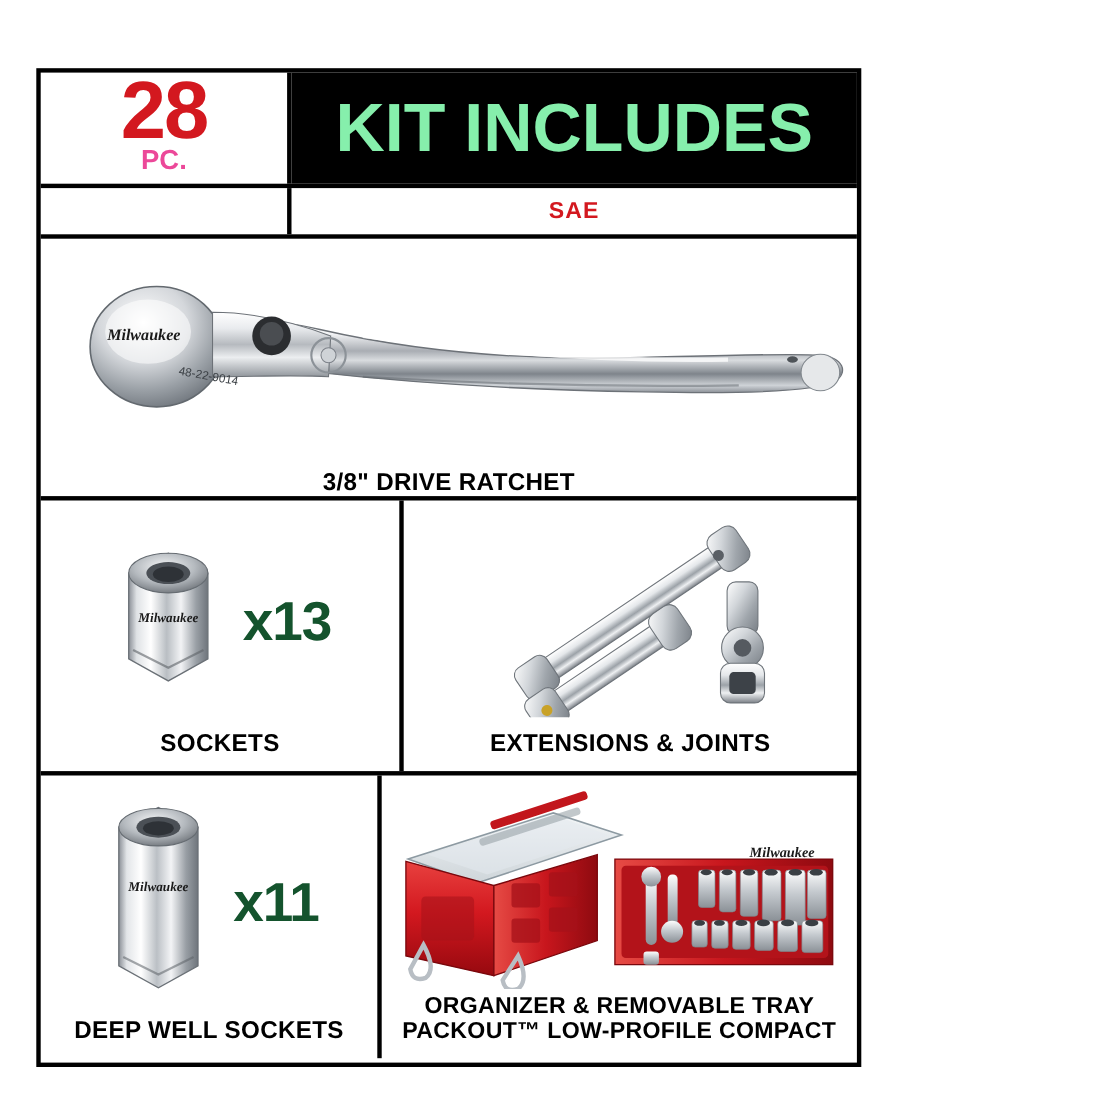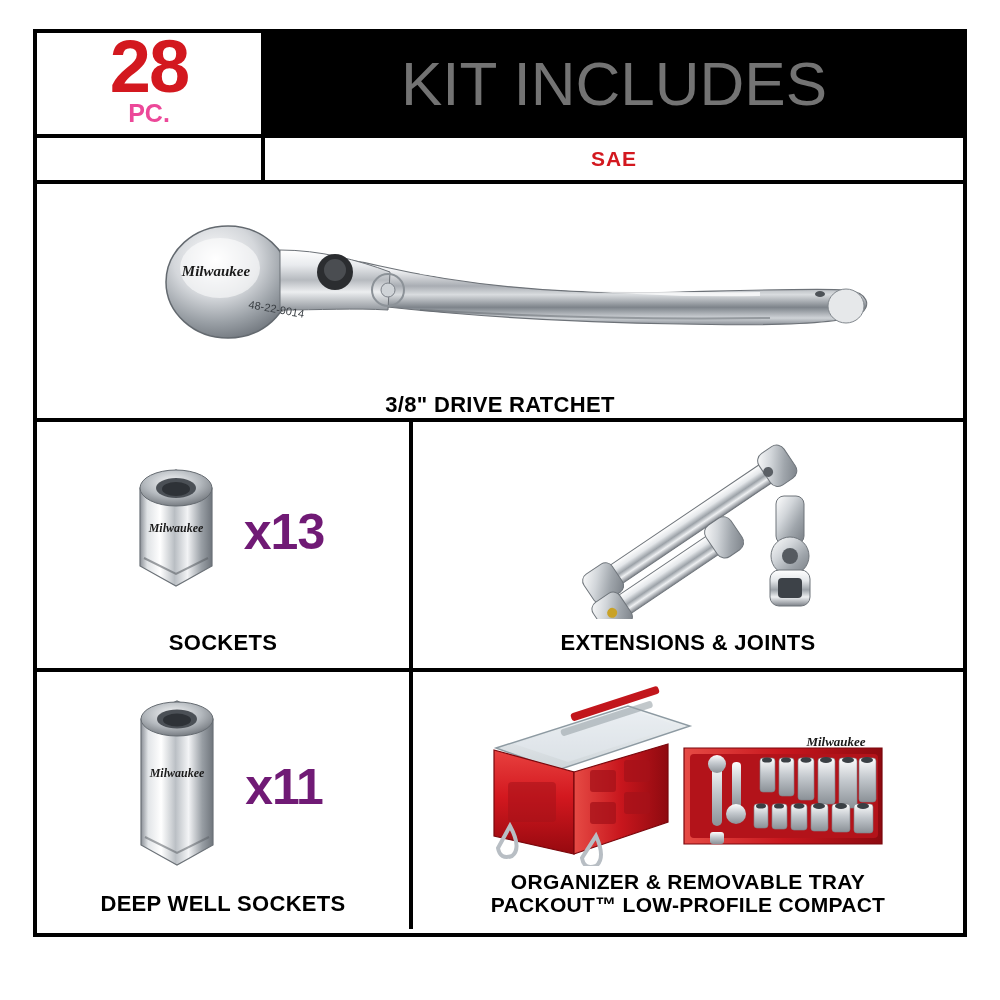--- a/index.html
+++ b/index.html
@@ -9,22 +9,22 @@
   }
   body {
     width: 1000px;
     height: 1000px;
     font-family: "Liberation Sans", sans-serif;
     -webkit-font-smoothing: antialiased;
   }
   .sheet {
     position: absolute;
     left: 33px;
-    top: 29px;
-    width: 934px;
+    top: 62px;
+    width: 750px;
     height: 908px;
     border: 4px solid #000000;
     box-sizing: border-box;
     background: #ffffff;
   }
   
   .header {
     display: flex;
     height: 105px;
     border-bottom: 4px solid #000000;
@@ -57,23 +57,23 @@
     letter-spacing: 0px;
   }
   .title-box {
     flex: 1;
     background: #000000;
     display: flex;
     align-items: center;
     justify-content: center;
   }
   .title-text {
-    color: #737373;
+    color: #86efac;
     font-size: 62px;
-    font-weight: normal;
+    font-weight: bold;
     letter-spacing: 0px;
     line-height: 1;
   }
   
   .sae-band {
     height: 46px;
     display: flex;
     box-sizing: border-box;
     border-bottom: 4px solid #000000;
   }
@@ -139,21 +139,21 @@
     flex: 1;
     width: 100%;
     display: flex;
     align-items: center;
     justify-content: center;
     position: relative;
   }
   .qty {
     font-size: 50px;
     font-weight: bold;
-    color: #701a75;
+    color: #14532d;
     letter-spacing: -1px;
     line-height: 1;
   }
   .socket-group {
     display: flex;
     align-items: center;
     justify-content: center;
     gap: 14px;
   }
   .milw-mark {

